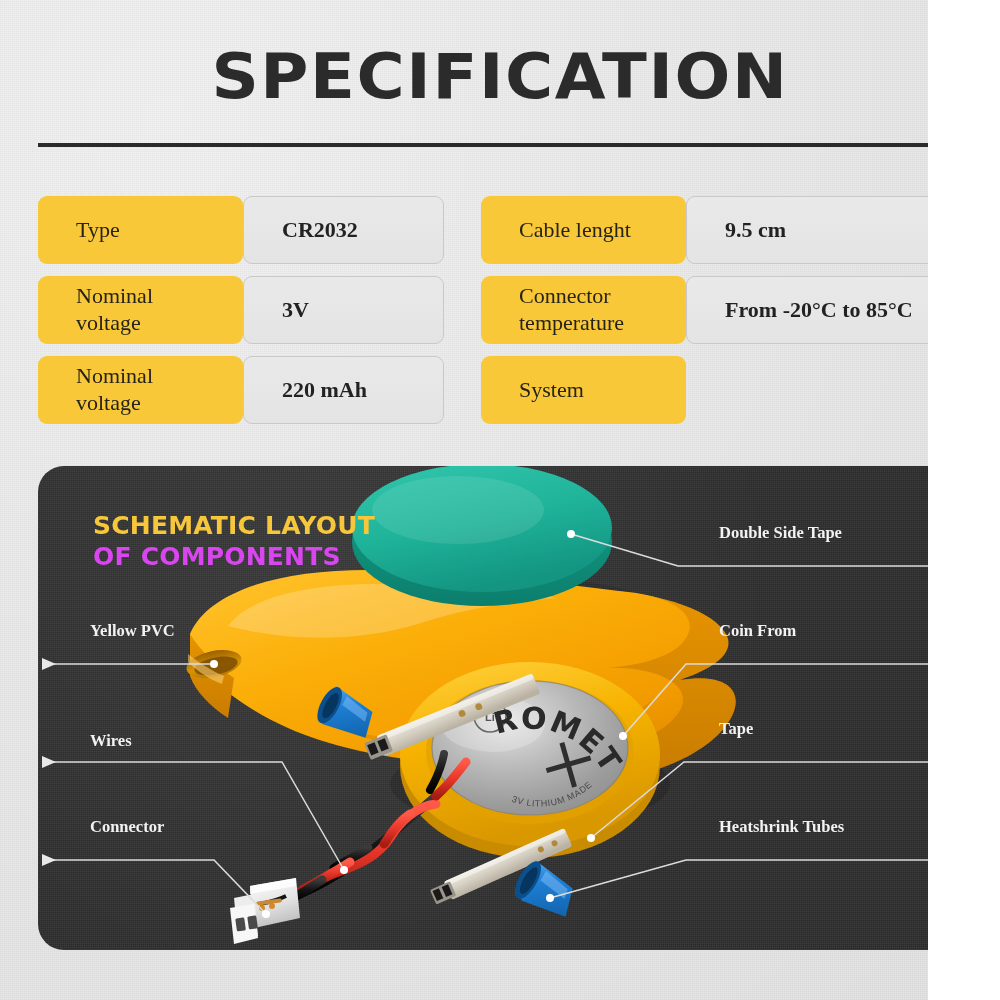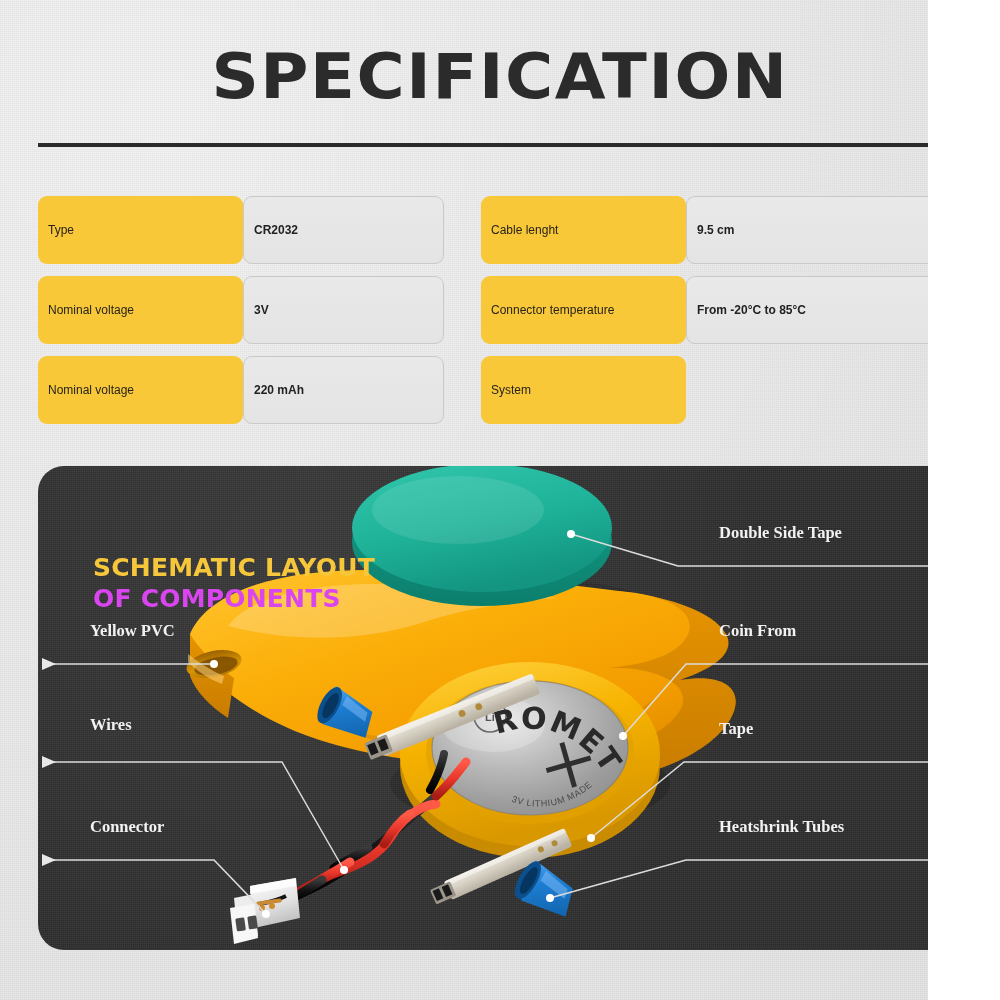--- a/index.html
+++ b/index.html
@@ -51,24 +51,25 @@
   #spec{
     position:absolute; left:38px; top:196px; width:924px;
     display:grid;
     grid-template-columns: 205px 201px 37px 205px 276px;
     grid-auto-rows: 68px;
     row-gap:12px;
     z-index:2;
   }
   .lbl, .val{
     display:flex; align-items:center;
-    padding:0 10px;
+    padding:0 38px;
     border-radius:9px;
-    font-size:12px;
+    font-size:22px;
     line-height:1.22;
+    font-family:Liberation Serif, serif;
   }
   .lbl{
     background:#F8C838;
     color:#27231a;
     font-weight:normal;
   }
   .val{
     background:linear-gradient(180deg,#e9e9e9,#e4e4e4);
     border:1.4px solid #c9c9c9;
     color:#222;
@@ -100,21 +101,20 @@
   }
 
   #heading{
     position:absolute; left:55px; top:44px;
     font-family:"DejaVu Sans", sans-serif;
     font-weight:bold;
     font-size:25px;
     line-height:31px;
     letter-spacing:.2px;
     z-index:6;
-    margin-top:42px;
   }
   #heading .l1{ color:#F7C73B; display:block; }
   #heading .l2{ color:#d946ef; display:block; }
 
   
   .callout{
     position:absolute;
     font-size:16.5px;
     font-weight:bold;
     color:#f2f2f2;
@@ -390,21 +390,21 @@
         <circle cx="585" cy="270" r="4"></circle>
         <circle cx="553" cy="372" r="4"></circle>
         <circle cx="512" cy="432" r="4"></circle>
         <circle cx="176" cy="198" r="4"></circle>
         <circle cx="306" cy="404" r="4"></circle>
         <circle cx="228" cy="448" r="4"></circle>
       </g>
     </svg>
 
     <div class="callout l" style="top:155px">Yellow PVC</div>
-    <div class="callout l" style="top:249px">Wires</div>
+    <div class="callout l" style="top:265px">Wires</div>
     <div class="callout l" style="top:351px">Connector</div>
 
     <div class="callout r" style="top:57px">Double Side Tape</div>
     <div class="callout r" style="top:155px">Coin From</div>
     <div class="callout r" style="top:253px">Tape</div>
     <div class="callout r" style="top:351px">Heatshrink Tubes</div>
   </div>
 </div>
 
 </body></html>

